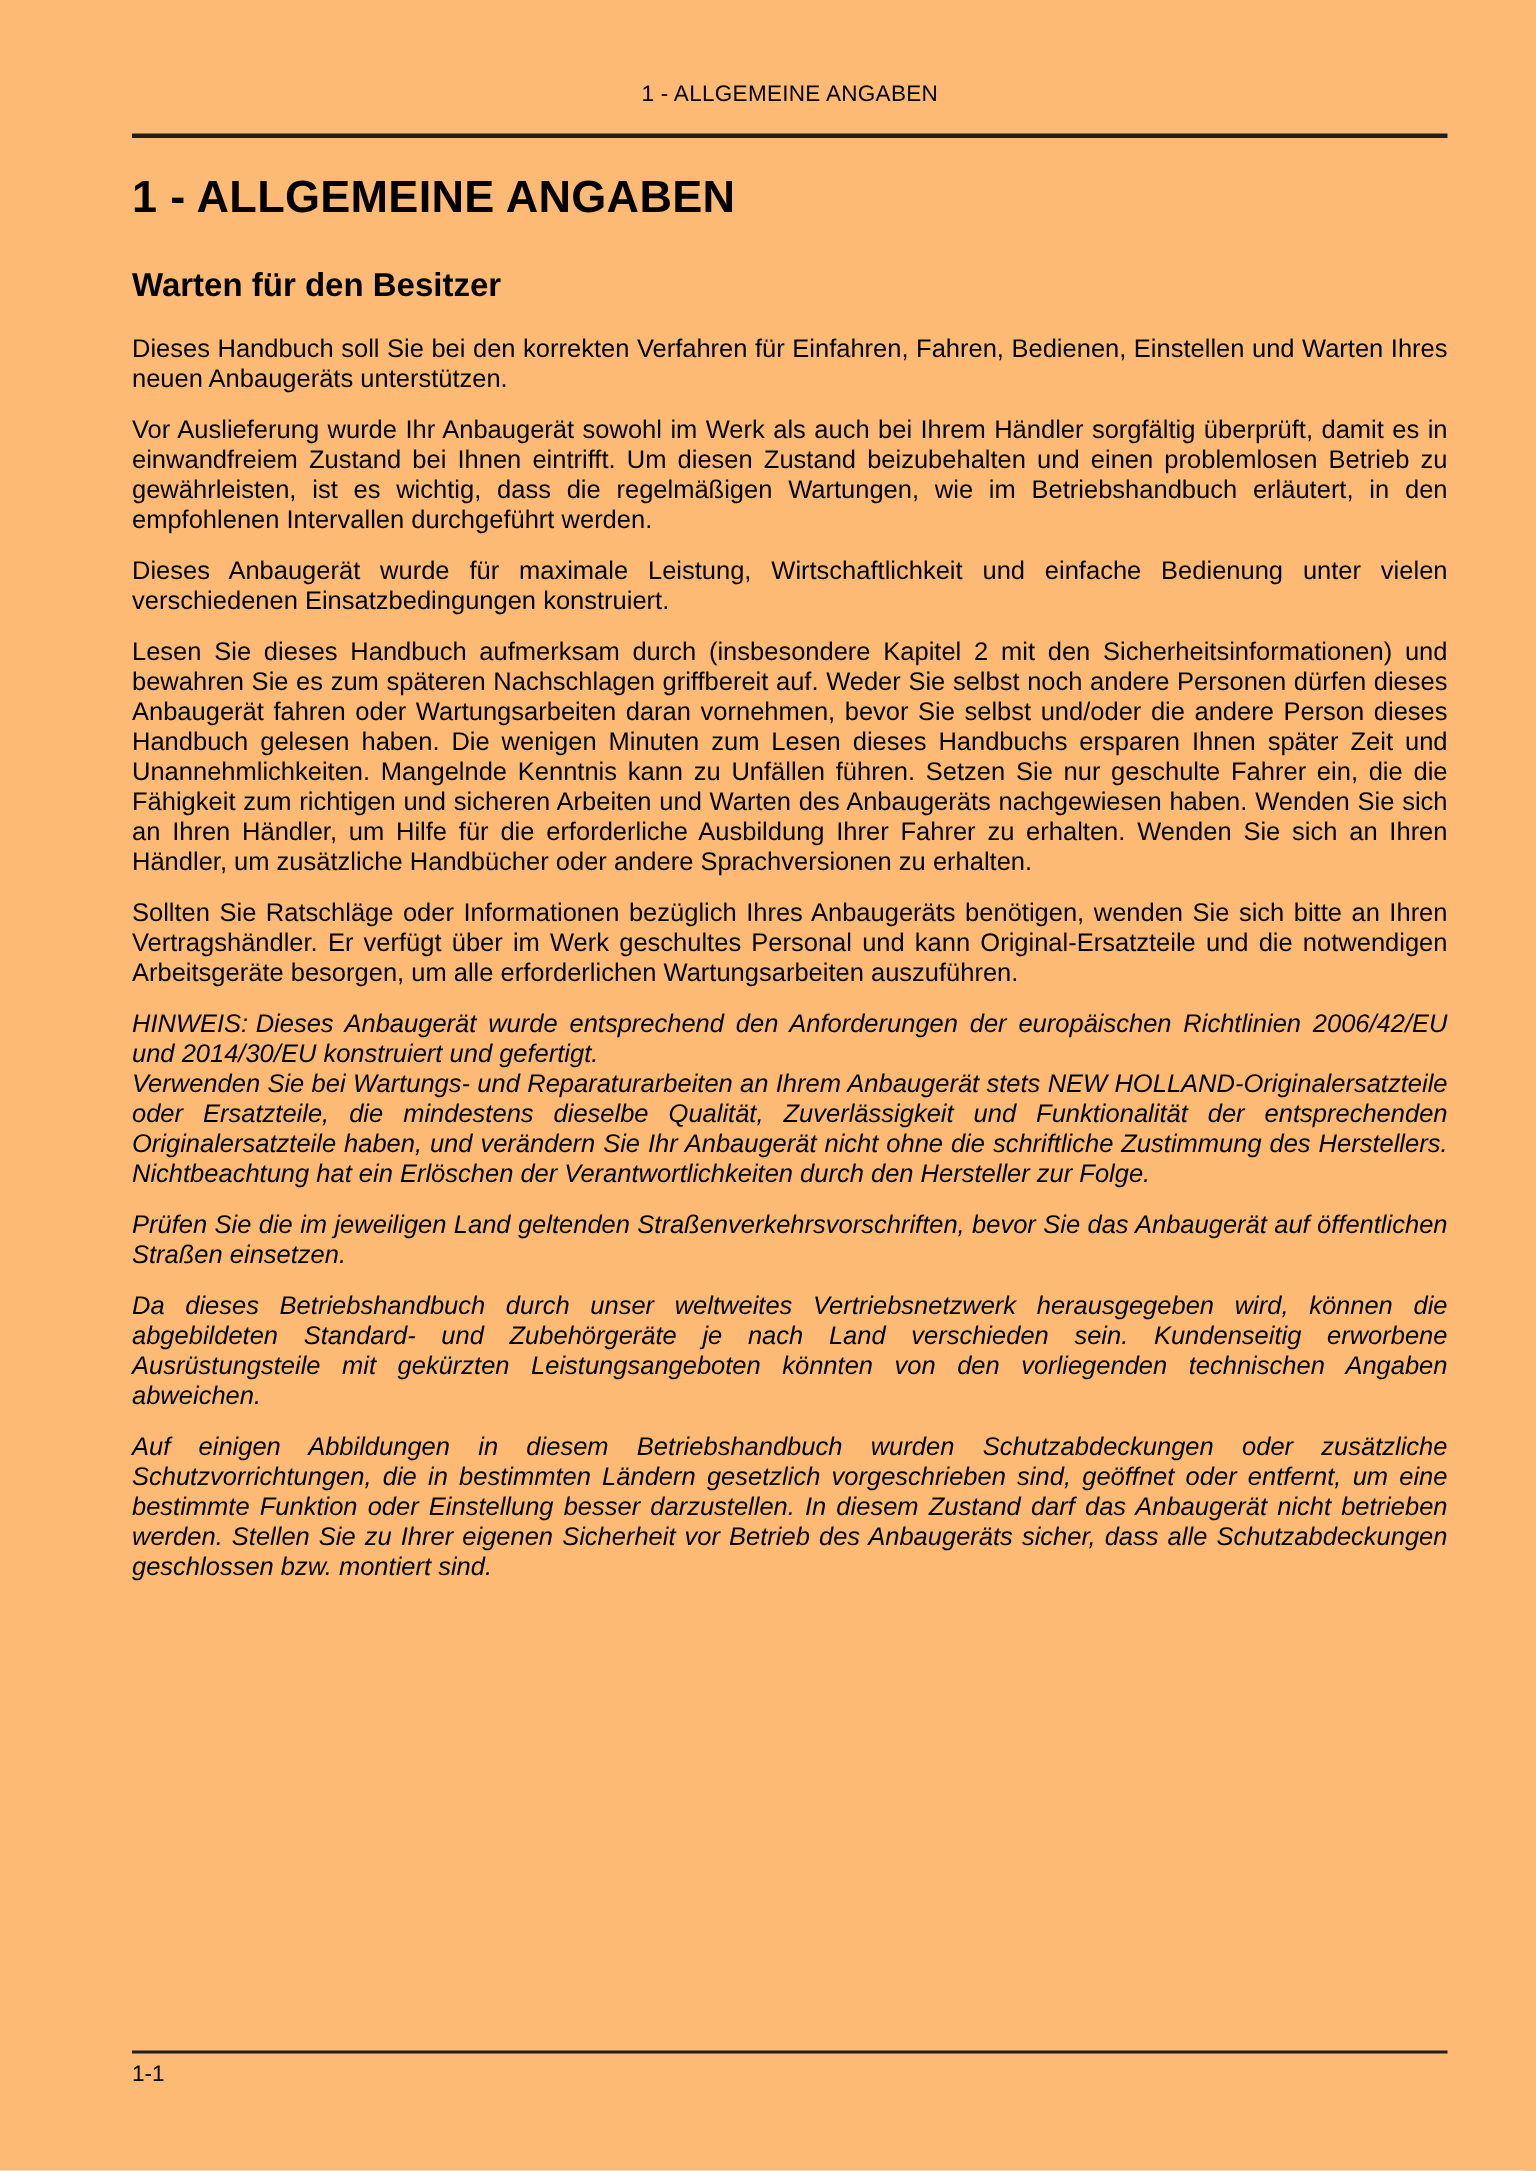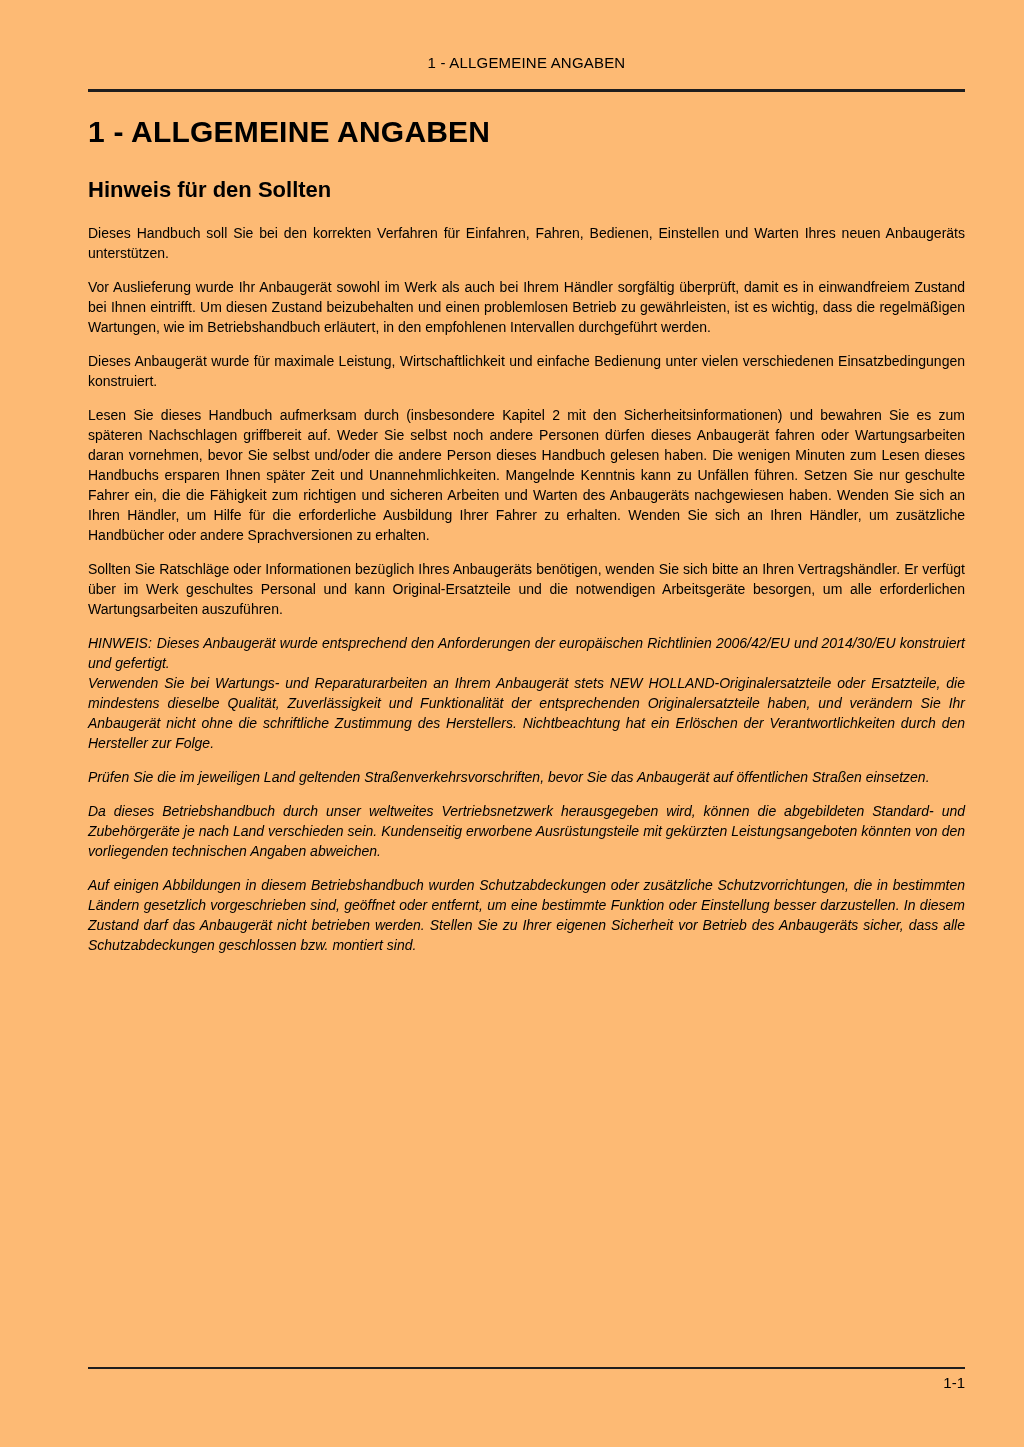--- a/index.html
+++ b/index.html
@@ -53,21 +53,21 @@
   h2.section-title {
     font-size: 22px;
     font-weight: bold;
     line-height: 26px;
     margin: 28px 0 0 0;
   }
   .body-copy {
     margin-top: 20px;
   }
   p.para {
-    font-size: 14px;
+    font-size: 17px;
     line-height: 20px;
     text-align: justify;
     margin: 0 0 14px 0;
   }
   p.para.italic {
     font-style: italic;
   }
   .note-label {
     font-weight: normal;
     font-style: italic;
@@ -79,38 +79,38 @@
     left: 88px;
     width: 877px;
     height: 0;
     border-top: 2.5px solid #1e1e1e;
   }
   .page-number {
     position: absolute;
     top: 1374px;
     left: 88px;
     width: 877px;
-    text-align: right;
+    text-align: left;
     font-size: 15px;
   }
 </style>
 </head>
 <body>
 
 <div class="page">
 
   <div class="running-title">1 - ALLGEMEINE ANGABEN</div>
 
   <div class="header-rule"></div>
 
   <div class="content">
 
     <h1 class="chapter-title">1 - ALLGEMEINE ANGABEN</h1>
 
-    <h2 class="section-title">Hinweis für den Sollten</h2>
+    <h2 class="section-title">Warten für den Besitzer</h2>
 
     <div class="body-copy">
 
       <p class="para">Dieses Handbuch soll Sie bei den korrekten Verfahren für Einfahren, Fahren, Bedienen, Einstellen und Warten Ihres neuen Anbaugeräts unterstützen.</p>
 
       <p class="para">Vor Auslieferung wurde Ihr Anbaugerät sowohl im Werk als auch bei Ihrem Händler sorgfältig überprüft, damit es in einwandfreiem Zustand bei Ihnen eintrifft. Um diesen Zustand beizubehalten und einen problemlosen Betrieb zu gewährleisten, ist es wichtig, dass die regelmäßigen Wartungen, wie im Betriebshandbuch erläutert, in den empfohlenen Intervallen durchgeführt werden.</p>
 
       <p class="para">Dieses Anbaugerät wurde für maximale Leistung, Wirtschaftlichkeit und einfache Bedienung unter vielen verschiedenen Einsatzbedingungen konstruiert.</p>
 
       <p class="para">Lesen Sie dieses Handbuch aufmerksam durch (insbesondere Kapitel 2 mit den Sicherheitsinformationen) und bewahren Sie es zum späteren Nachschlagen griffbereit auf. Weder Sie selbst noch andere Personen dürfen dieses Anbaugerät fahren oder Wartungsarbeiten daran vornehmen, bevor Sie selbst und/oder die andere Person dieses Handbuch gelesen haben. Die wenigen Minuten zum Lesen dieses Handbuchs ersparen Ihnen später Zeit und Unannehmlichkeiten. Mangelnde Kenntnis kann zu Unfällen führen. Setzen Sie nur geschulte Fahrer ein, die die Fähigkeit zum richtigen und sicheren Arbeiten und Warten des Anbaugeräts nachgewiesen haben. Wenden Sie sich an Ihren Händler, um Hilfe für die erforderliche Ausbildung Ihrer Fahrer zu erhalten. Wenden Sie sich an Ihren Händler, um zusätzliche Handbücher oder andere Sprachversionen zu erhalten.</p>

